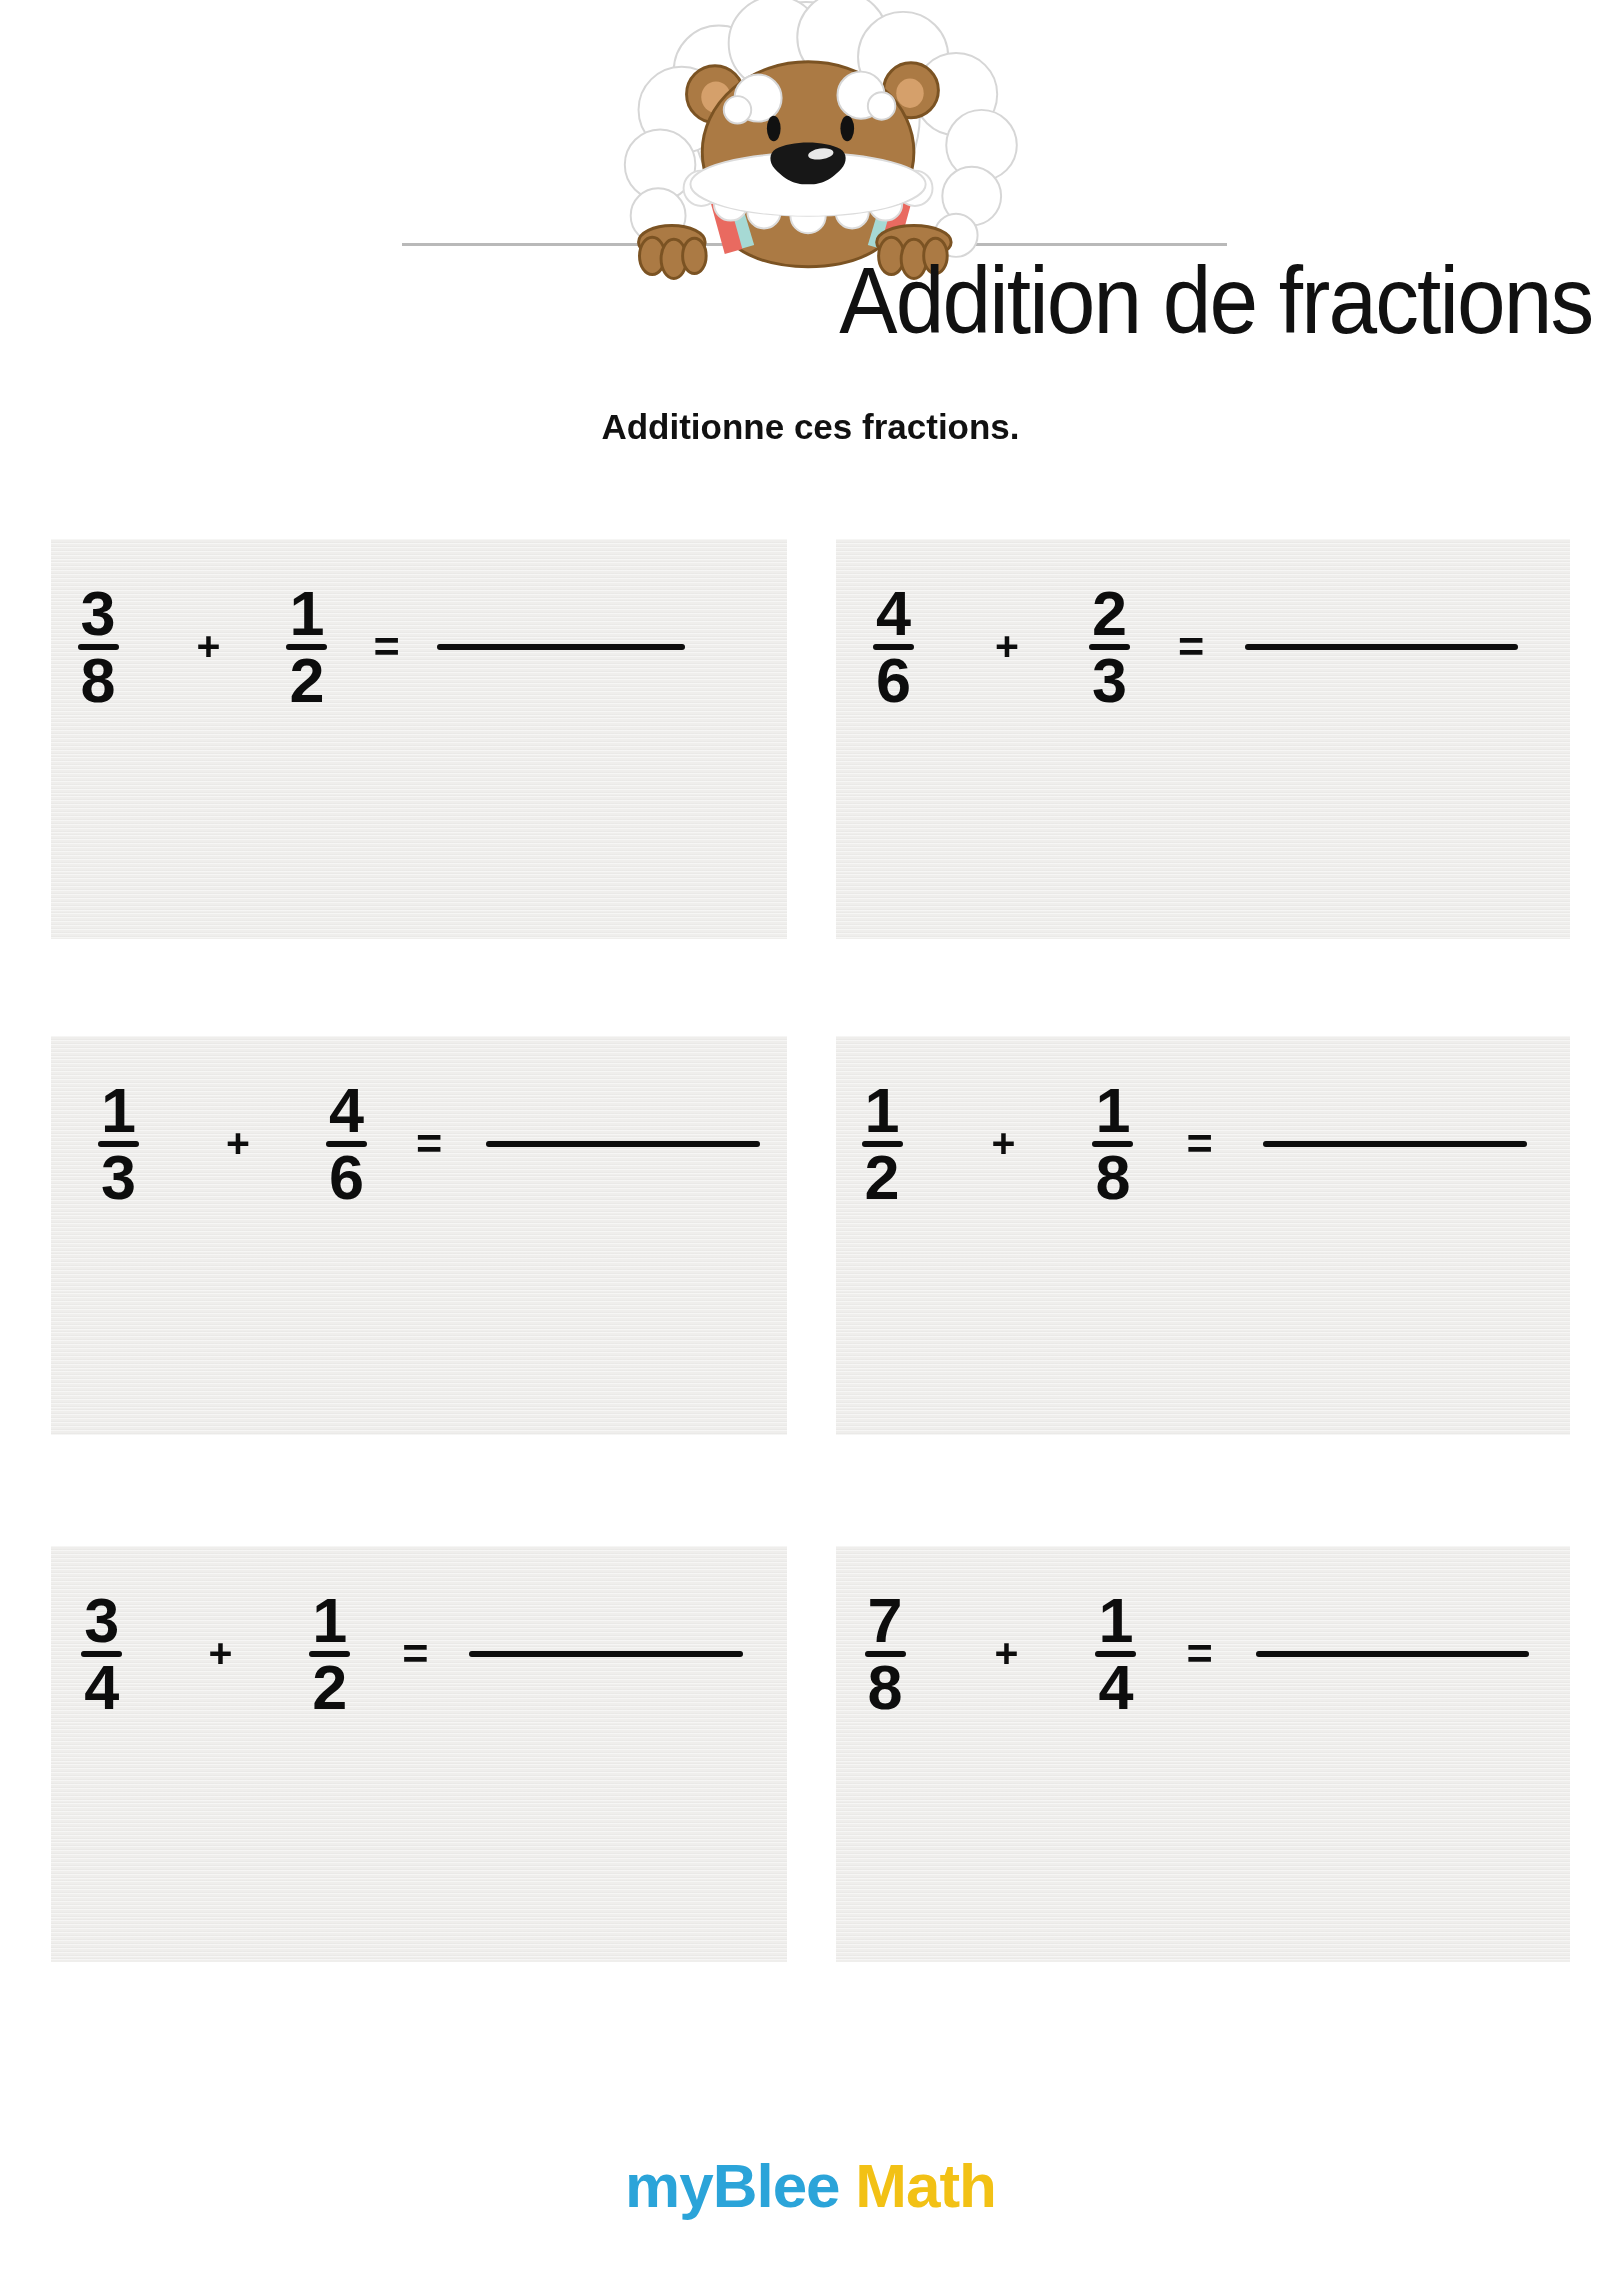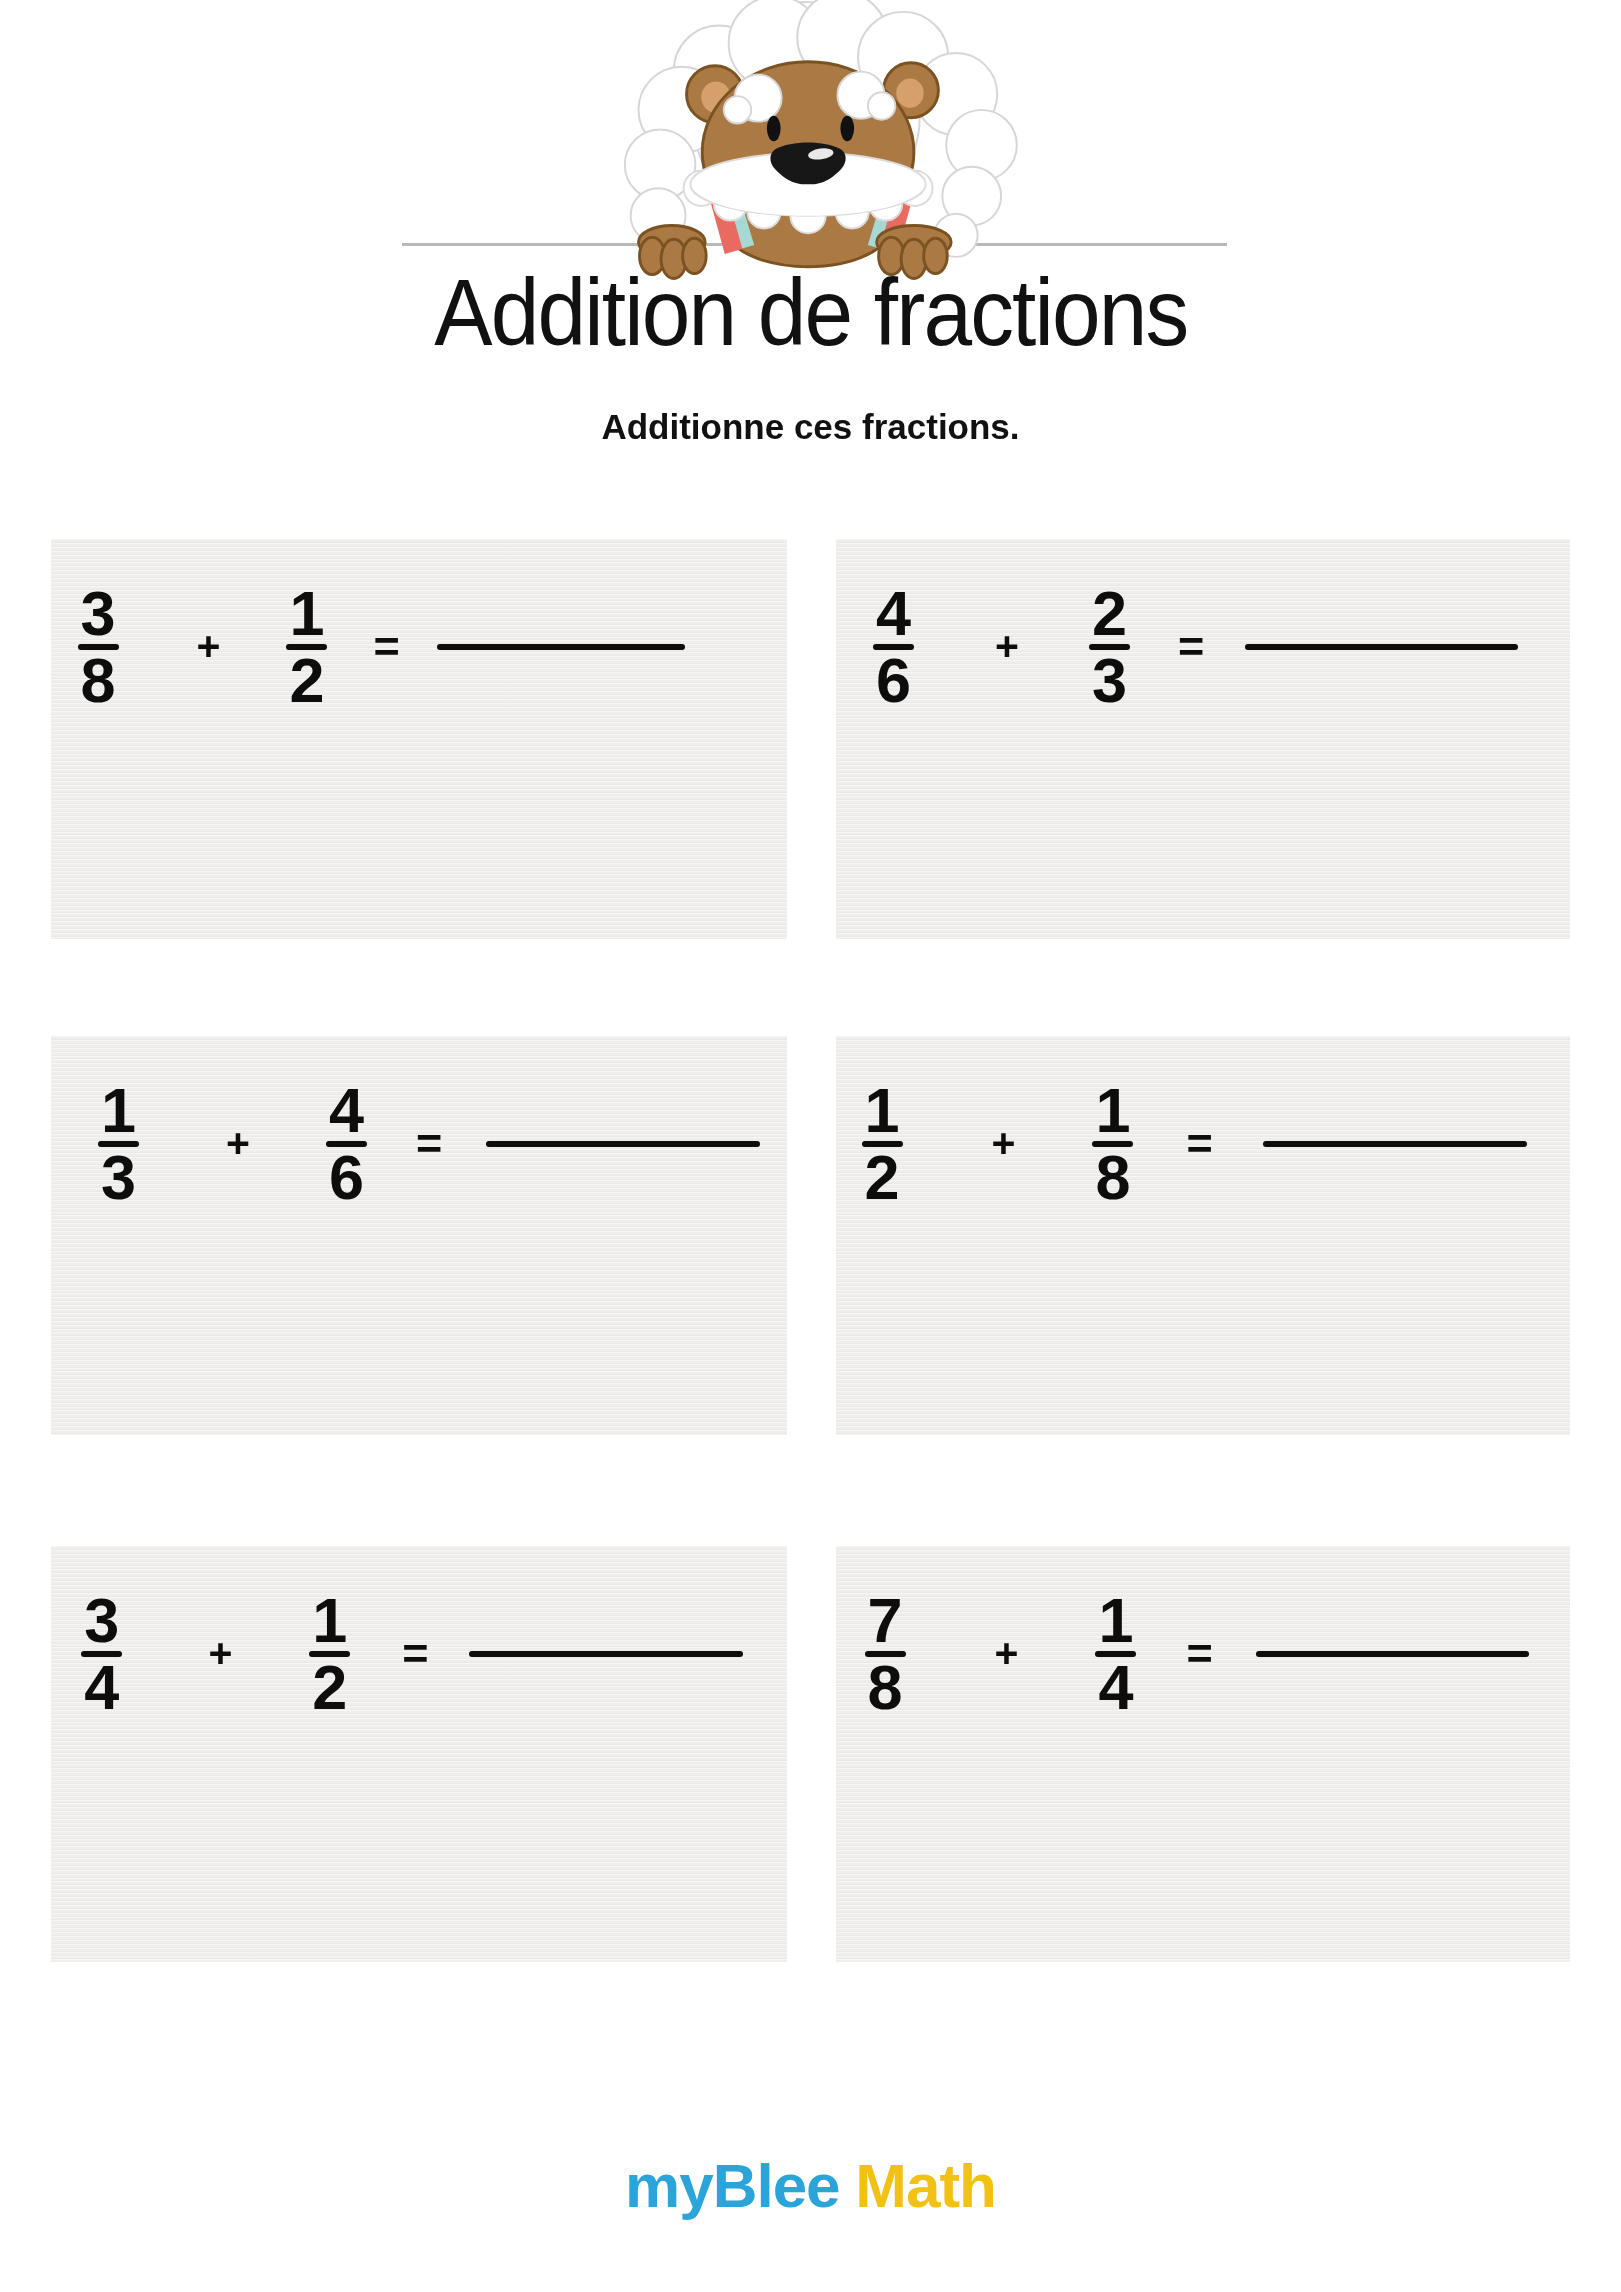--- a/index.html
+++ b/index.html
@@ -2,21 +2,21 @@
 <html><head>
 <meta charset="utf-8">
 <style>
   html,body{margin:0;padding:0}
   body{
     width:1621px;height:2293px;position:relative;background:#ffffff;
     font-family:"Liberation Sans", sans-serif;color:#111;overflow:hidden;
   }
   .rule{position:absolute;left:402px;top:243px;width:825px;height:2.9px;background:#b9b9b9}
   .mascot{position:absolute;left:566px;top:0;width:490px;height:304px}
-  .title{position:absolute;top:266px;left:0;width:100%;text-align:center;
+  .title{position:absolute;top:254px;left:0;width:100%;text-align:right;
     font-size:94px;line-height:1;font-weight:400;letter-spacing:-2px;white-space:nowrap;margin:0}
   .title .squeeze{display:inline-block;transform:scaleX(.93);transform-origin:50% 50%}
   .subtitle{position:absolute;top:405px;left:0;width:100%;text-align:center;
     font-size:35px;line-height:43px;margin:0;font-weight:700}
   .box{position:absolute;background:#efeeec;
     background-image:repeating-linear-gradient(180deg, rgba(255,255,255,.45) 0 1px, rgba(0,0,0,0) 1px 2.9px, rgba(0,0,0,.02) 2.9px 3.9px)}
   .b1{left:51px;top:539px;width:736px;height:400px}
   .b2{left:836px;top:539px;width:734px;height:400px}
   .b3{left:51px;top:1036px;width:736px;height:399px}
   .b4{left:836px;top:1036px;width:734px;height:399px}

